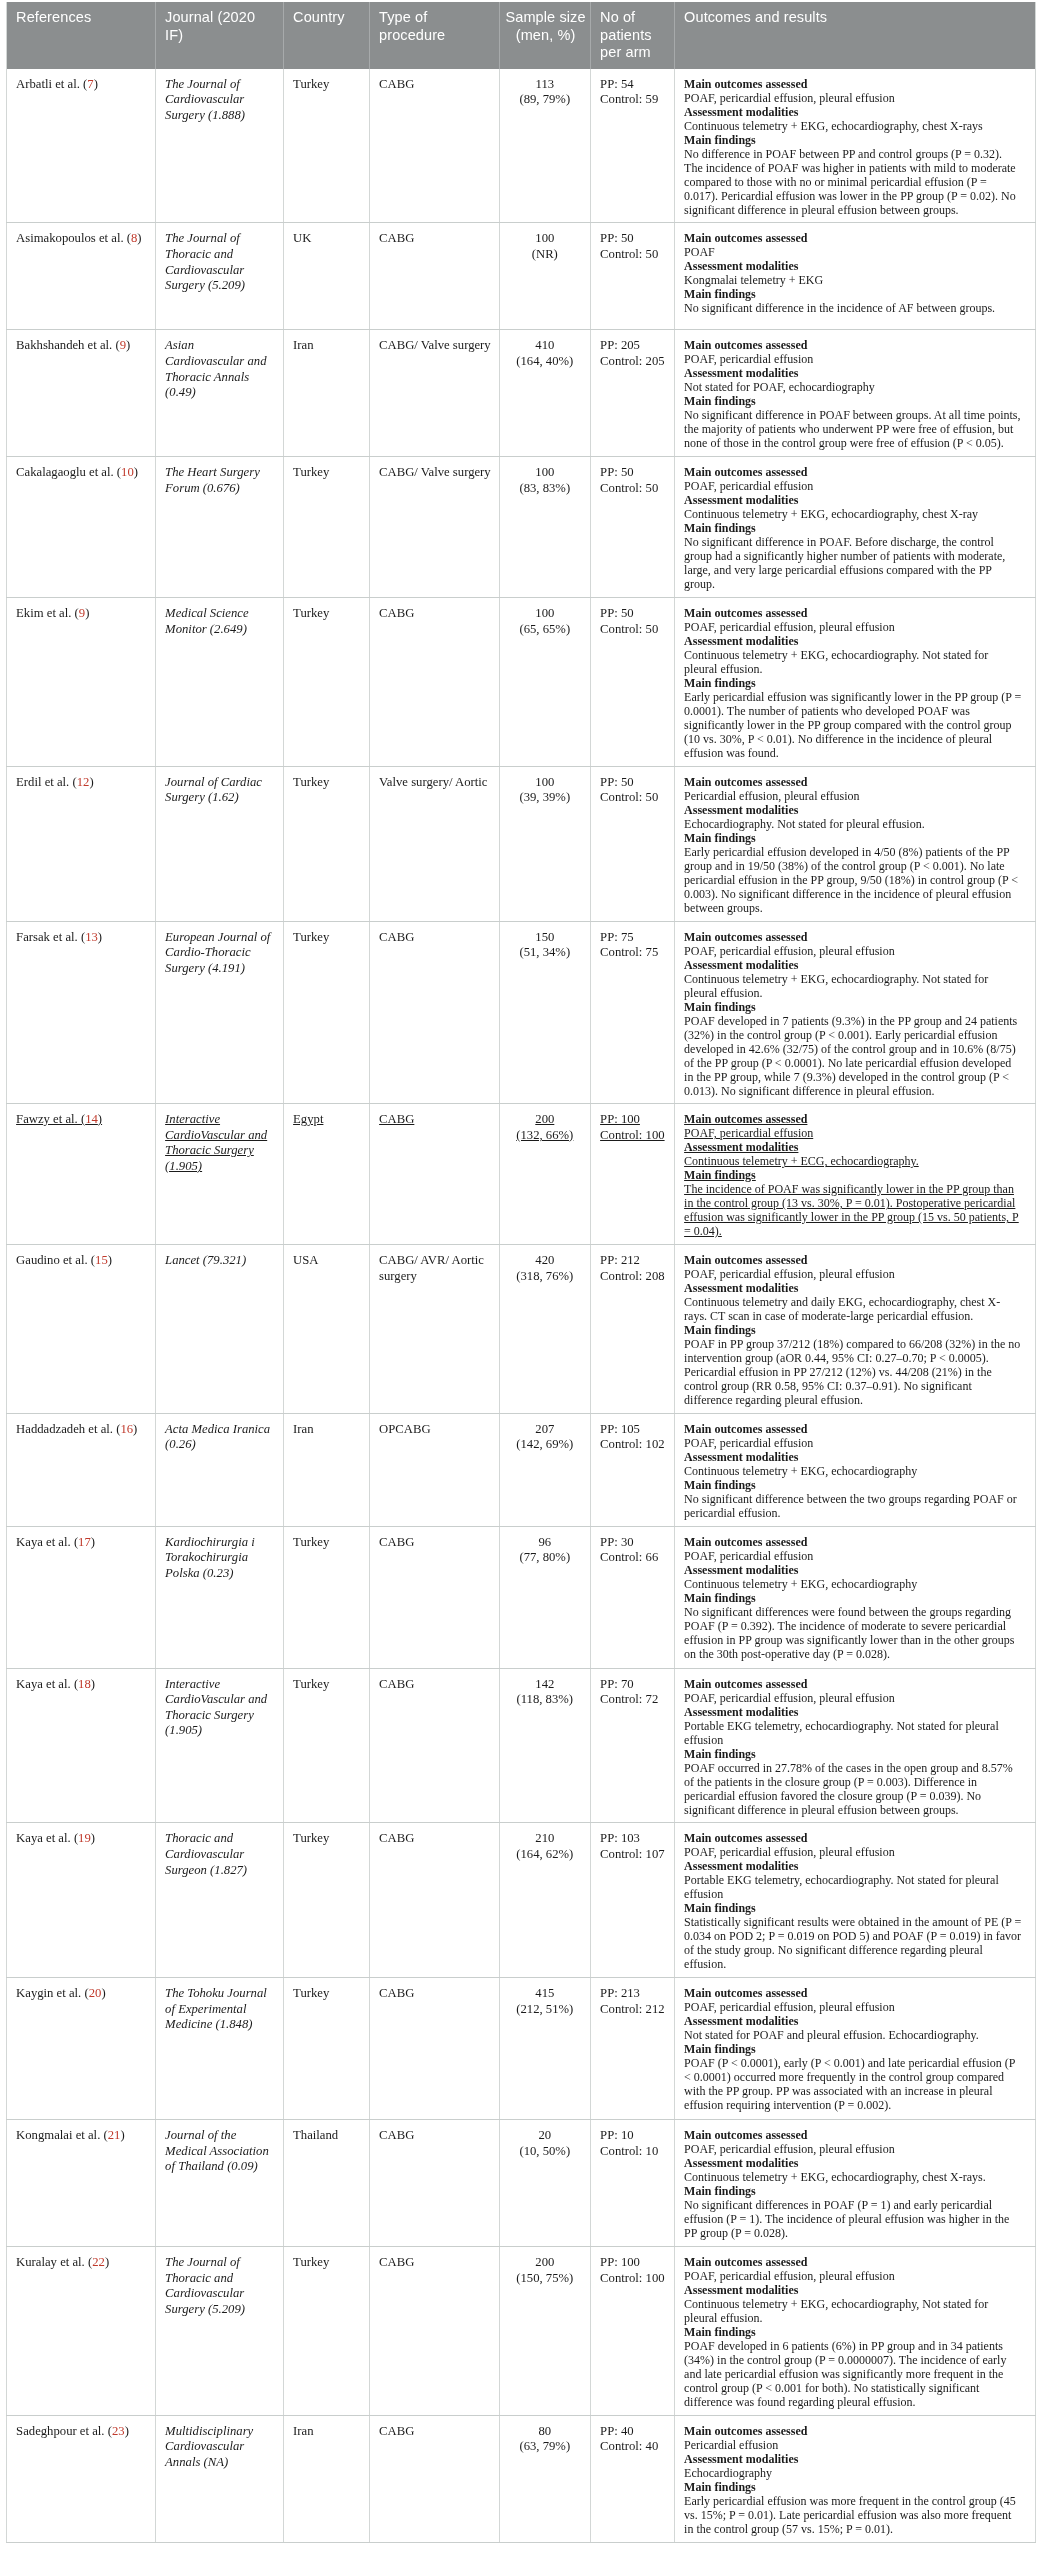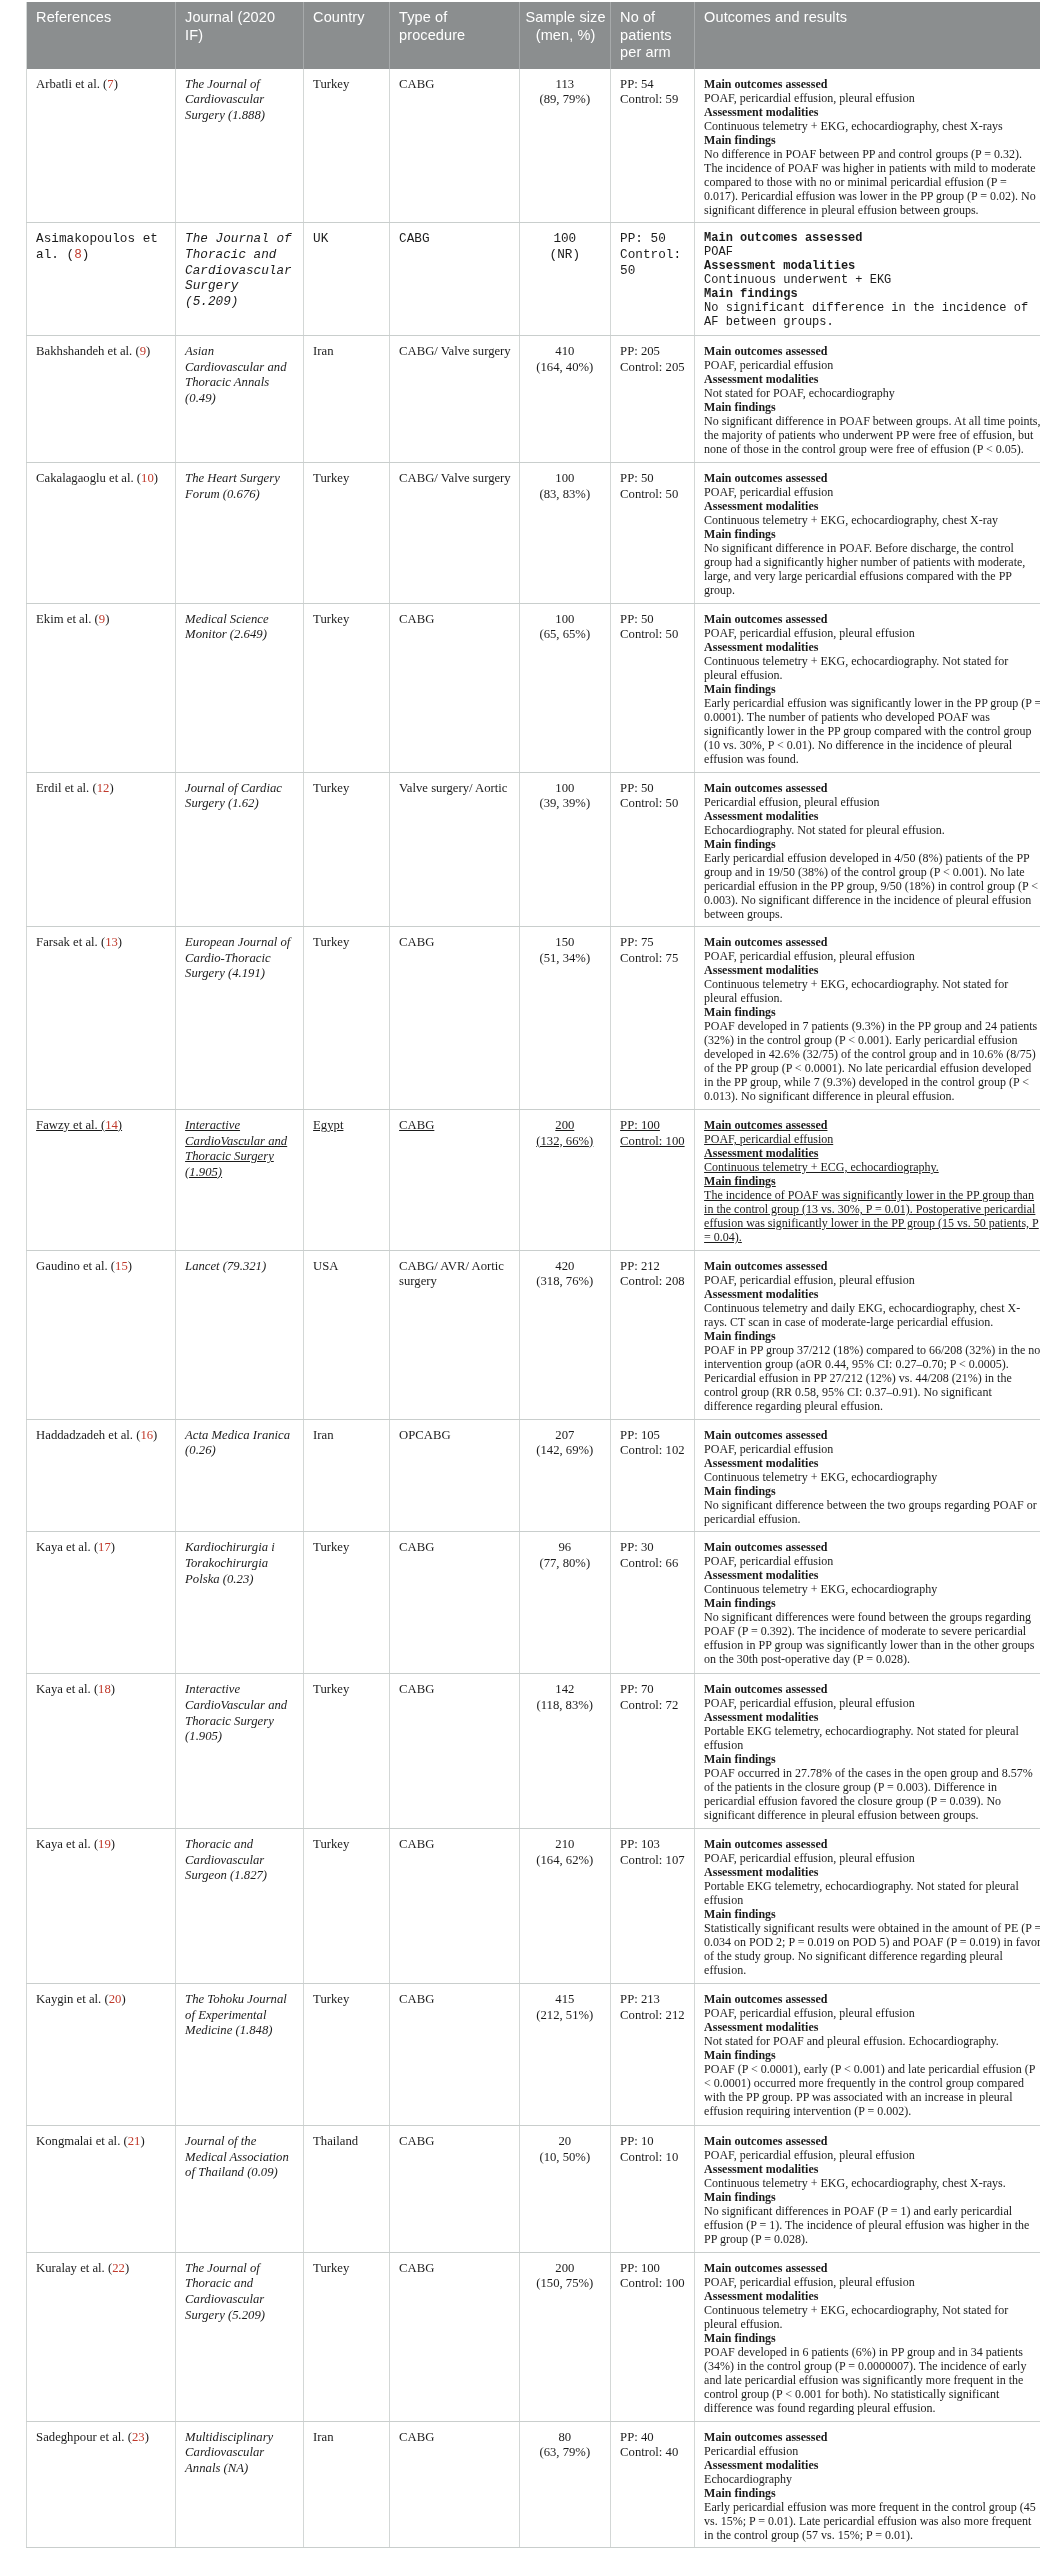--- a/index.html
+++ b/index.html
@@ -1,17 +1,17 @@
 <!DOCTYPE html>
 <html style="font-size:9.3px"><head>
 <meta charset="utf-8">
 <style>
   html,body{margin:0;padding:0;background:#ffffff;}
   .page{width:973px;box-sizing:border-box;padding:2.3px 5.8px 8px 5.8px;
-        font-family:"Liberation Serif", serif;color:#1b1b1b;margin-left:20px;}
+        font-family:"Liberation Serif", serif;color:#1b1b1b;}
   table.studies{border-collapse:collapse;table-layout:fixed;width:1029px;
         border-left:0.6px solid #d3d7d6;border-right:0.6px solid #d3d7d6;
         border-bottom:1.2px solid #9fb5aa;}
   thead th{background:#8b8e8f;color:#ffffff;font-family:"Liberation Sans", sans-serif;
         font-size:14.5px;line-height:17.4px;font-weight:400;text-align:left;
         vertical-align:top;padding:7px 5.8px 7px 9.3px;letter-spacing:0.1px;}
   thead th + th{border-left:0.6px solid #a7aaab;}
   thead th.h-center{text-align:center;padding-left:5px;padding-right:3.5px;}
   tbody td{vertical-align:top;border-bottom:0.6px solid #c9cecd;
         padding:8px 8px 5.8px 9.3px;font-size:12.7px;line-height:15.6px;}
@@ -62,34 +62,34 @@
 Control: 59</td>
     <td class="c-out">
       <div class="oc-h">Main outcomes assessed</div>
       <div class="oc-t">POAF, pericardial effusion, pleural effusion</div>
       <div class="oc-h">Assessment modalities</div>
       <div class="oc-t">Continuous telemetry + EKG, echocardiography, chest X-rays</div>
       <div class="oc-h">Main findings</div>
       <div class="oc-t">No difference in POAF between PP and control groups (P = 0.32). The incidence of POAF was higher in patients with mild to moderate compared to those with no or minimal pericardial effusion (P = 0.017). Pericardial effusion was lower in the PP group (P = 0.02). No significant difference in pleural effusion between groups.</div>
     </td>
   </tr>
-        <tr style="height: 107px; font-family: Liberation Mono, monospace;">
+        <tr style="height: 107px;">
     <td class="c-ref"><span>Asimakopoulos et al. </span><span class="cite">8</span></td>
     <td class="c-journal">The Journal of Thoracic and Cardiovascular Surgery (5.209)</td>
     <td class="c-country">UK</td>
     <td class="c-proc">CABG</td>
     <td class="c-sample">100
 (NR)</td>
     <td class="c-arms">PP: 50
 Control: 50</td>
     <td class="c-out">
       <div class="oc-h">Main outcomes assessed</div>
       <div class="oc-t">POAF</div>
       <div class="oc-h">Assessment modalities</div>
-      <div class="oc-t">Continuous underwent + EKG</div>
+      <div class="oc-t">Kongmalai telemetry + EKG</div>
       <div class="oc-h">Main findings</div>
       <div class="oc-t">No significant difference in the incidence of AF between groups.</div>
     </td>
   </tr>
         <tr style="height: 114px;">
     <td class="c-ref"><span>Bakhshandeh et al. </span><span class="cite">9</span></td>
     <td class="c-journal">Asian Cardiovascular and Thoracic Annals (0.49)</td>
     <td class="c-country">Iran</td>
     <td class="c-proc">CABG/ Valve surgery</td>
     <td class="c-sample">410

